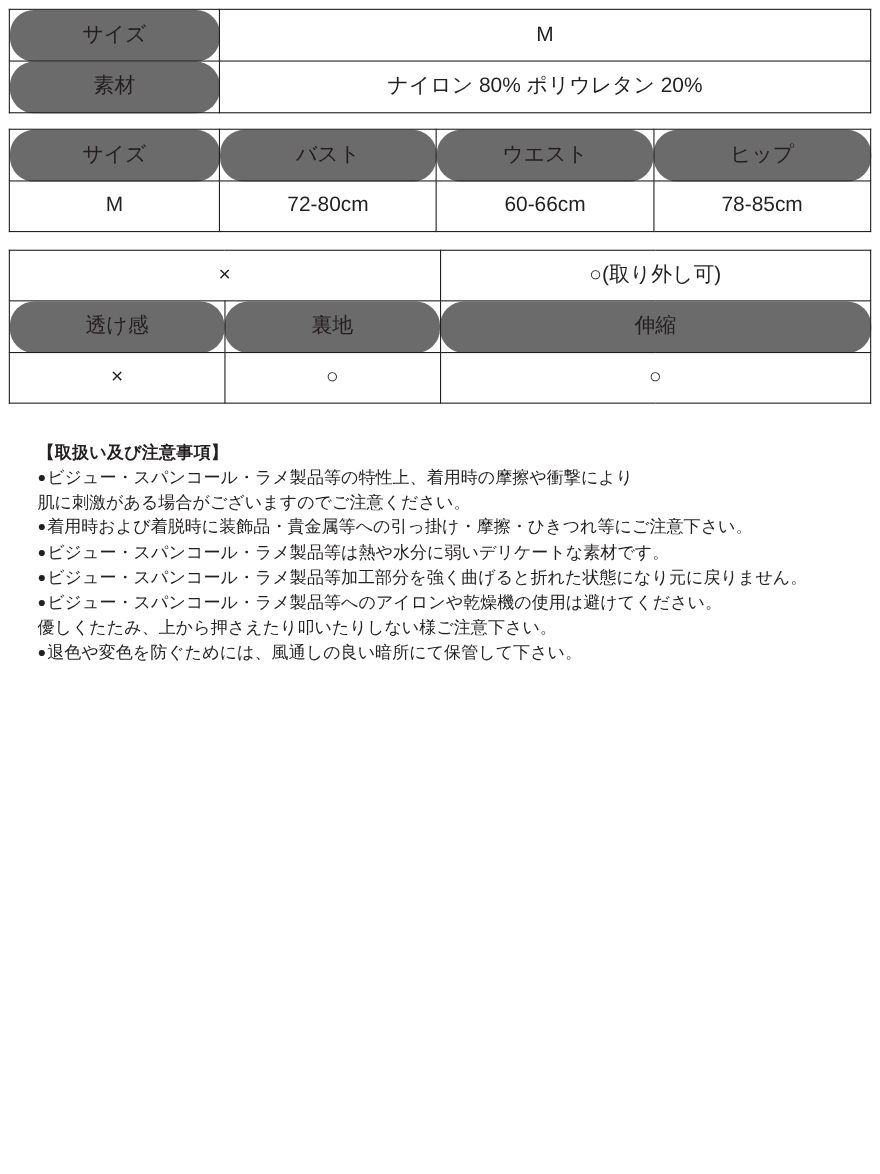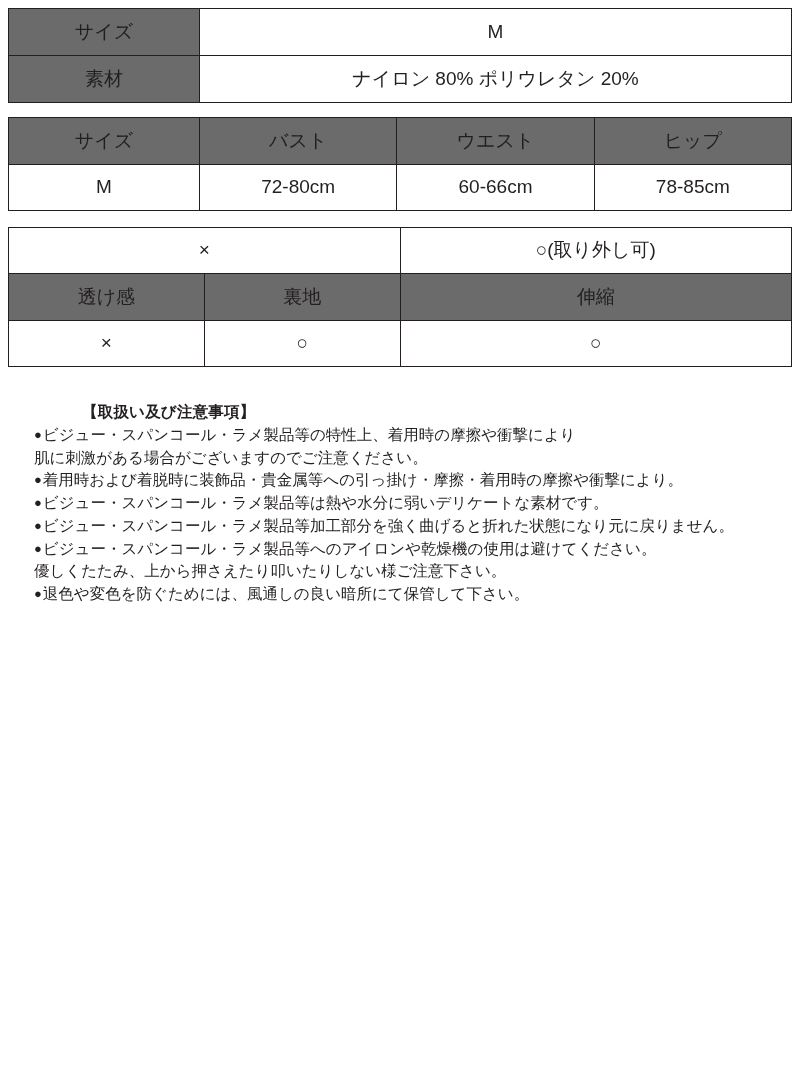--- a/index.html
+++ b/index.html
@@ -34,38 +34,38 @@
     font-weight: normal;
     font-size: 19px;
     line-height: 1.2;
     color: #231f20;
   }
   .hdr {
     background: #6b6b6b;
     color: #ffffff;
     font-weight: bold;
     font-size: 19px;
+    border-radius: 22px;
   }
   .row-h { height: 47px; }
   .row-d { height: 46px; }
 
   .block-gap-1 { height: 14px; }
   .block-gap-2 { height: 16px; }
 
   .notes {
     margin-top: 34px;
     padding-left: 26px;
     font-size: 15.5px;
     line-height: 1.47;
     color: #231f20;
   }
   .notes .title {
     font-weight: bold;
     letter-spacing: 0.2px;
-    margin-left: 48px;
   }
   .notes p {
     margin: 0;
     white-space: nowrap;
   }
   .bullet::before {
     content: "\25CF";
     font-size: 13px;
     margin-right: 1px;
     vertical-align: 1px;
@@ -126,21 +126,21 @@
         <td>○</td>
         <td colspan="2">○</td>
       </tr>
     </tbody>
   </table>
 
   <div class="notes">
     <p class="title">【取扱い及び注意事項】</p>
     <p class="bullet">ビジュー・スパンコール・ラメ製品等の特性上、着用時の摩擦や衝撃により</p>
     <p>肌に刺激がある場合がございますのでご注意ください。</p>
-    <p class="bullet">着用時および着脱時に装飾品・貴金属等への引っ掛け・摩擦・着用時の摩擦や衝撃により。</p>
+    <p class="bullet">着用時および着脱時に装飾品・貴金属等への引っ掛け・摩擦・ひきつれ等にご注意下さい。</p>
     <p class="bullet">ビジュー・スパンコール・ラメ製品等は熱や水分に弱いデリケートな素材です。</p>
     <p class="bullet">ビジュー・スパンコール・ラメ製品等加工部分を強く曲げると折れた状態になり元に戻りません。</p>
     <p class="bullet">ビジュー・スパンコール・ラメ製品等へのアイロンや乾燥機の使用は避けてください。</p>
     <p>優しくたたみ、上から押さえたり叩いたりしない様ご注意下さい。</p>
     <p class="bullet">退色や変色を防ぐためには、風通しの良い暗所にて保管して下さい。</p>
   </div>
 
 </div>
 
 </body></html>

